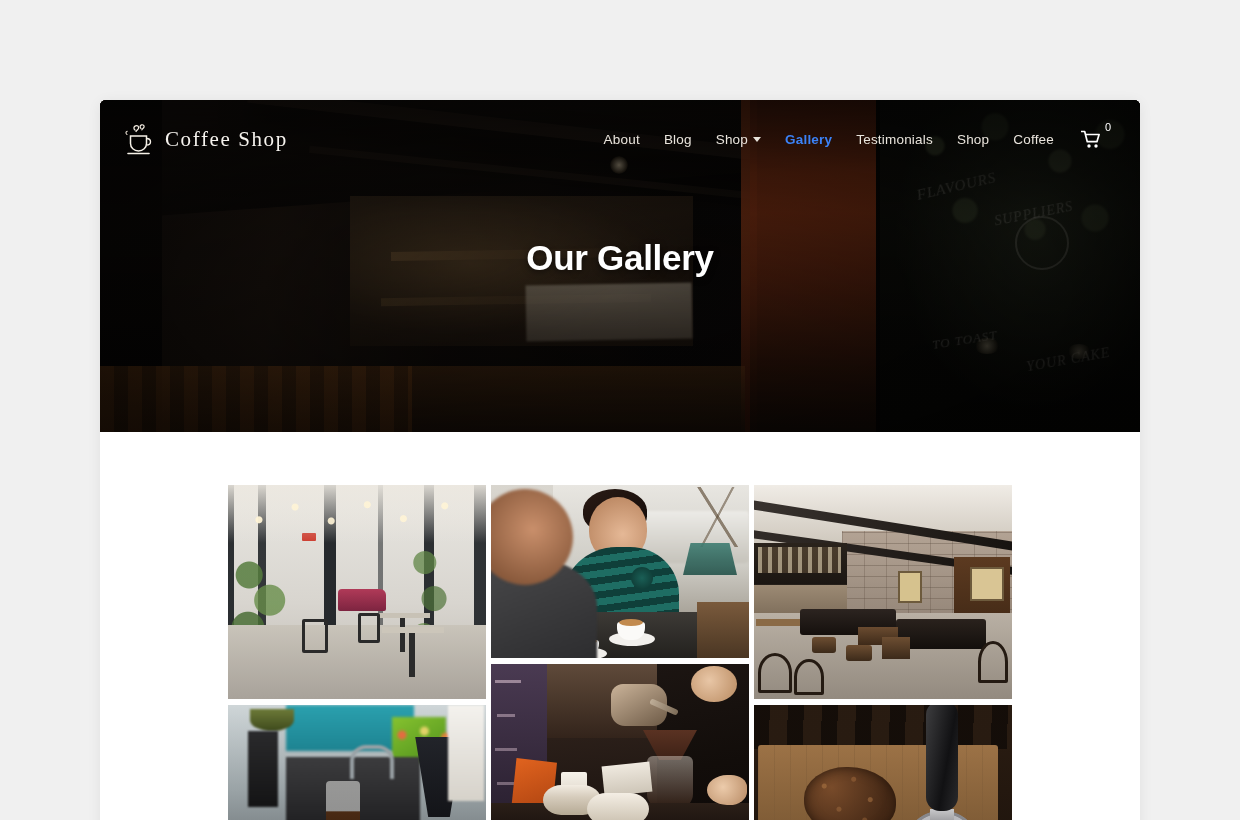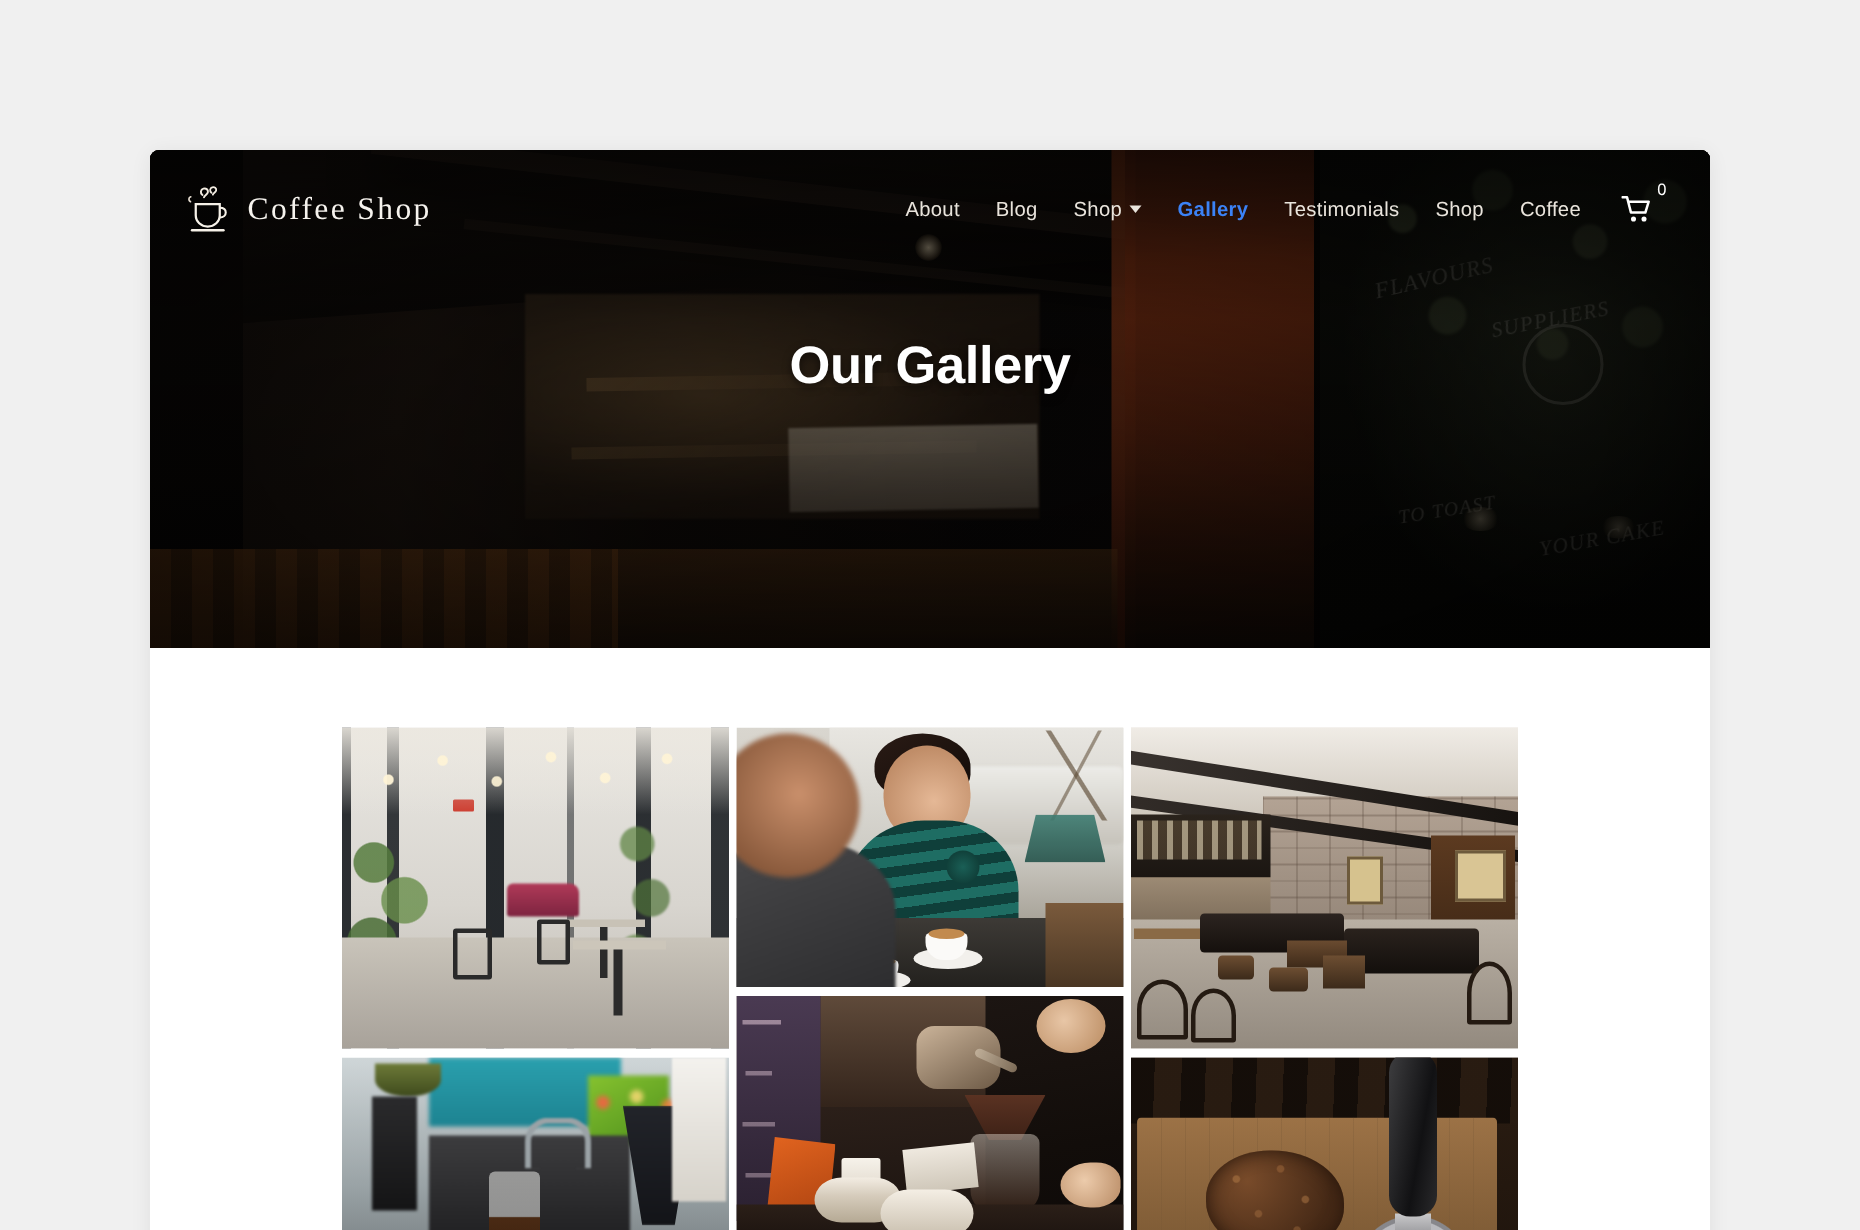--- a/index.html
+++ b/index.html
@@ -181,21 +181,21 @@
   .hero-copy {
     position:absolute; left:0; right:0; top:118px;
     text-align:center; z-index:5;
   }
   .hero-sub {
     font-family:"Liberation Serif", serif; font-style:italic;
     font-size:23px; color:#d9a86a; letter-spacing:.5px;
     text-shadow:0 1px 3px rgba(0,0,0,.6);
   }
   .hero-title {
-    margin-top:6px; font-size:35px; font-weight:bold; color:#ffffff;
+    margin-top:20px; font-size:35px; font-weight:bold; color:#ffffff;
     letter-spacing:-.3px; text-shadow:0 2px 6px rgba(0,0,0,.55);
   }
 
   
   .gallery-wrap { padding:53px 128px 0 128px; }
   .gallery {
     display:grid;
     grid-template-columns:repeat(3,258px);
     gap:5px;
     align-items:start;

